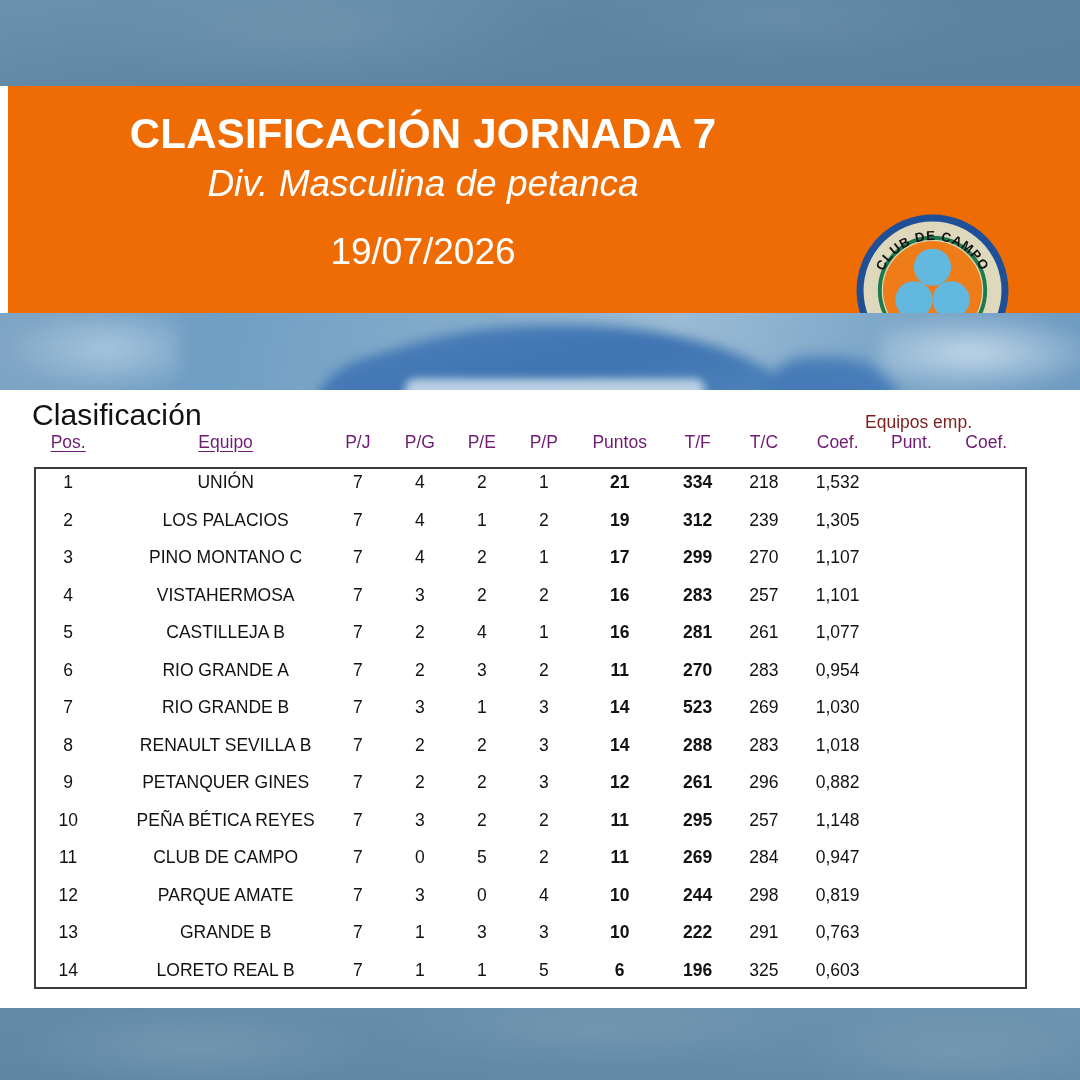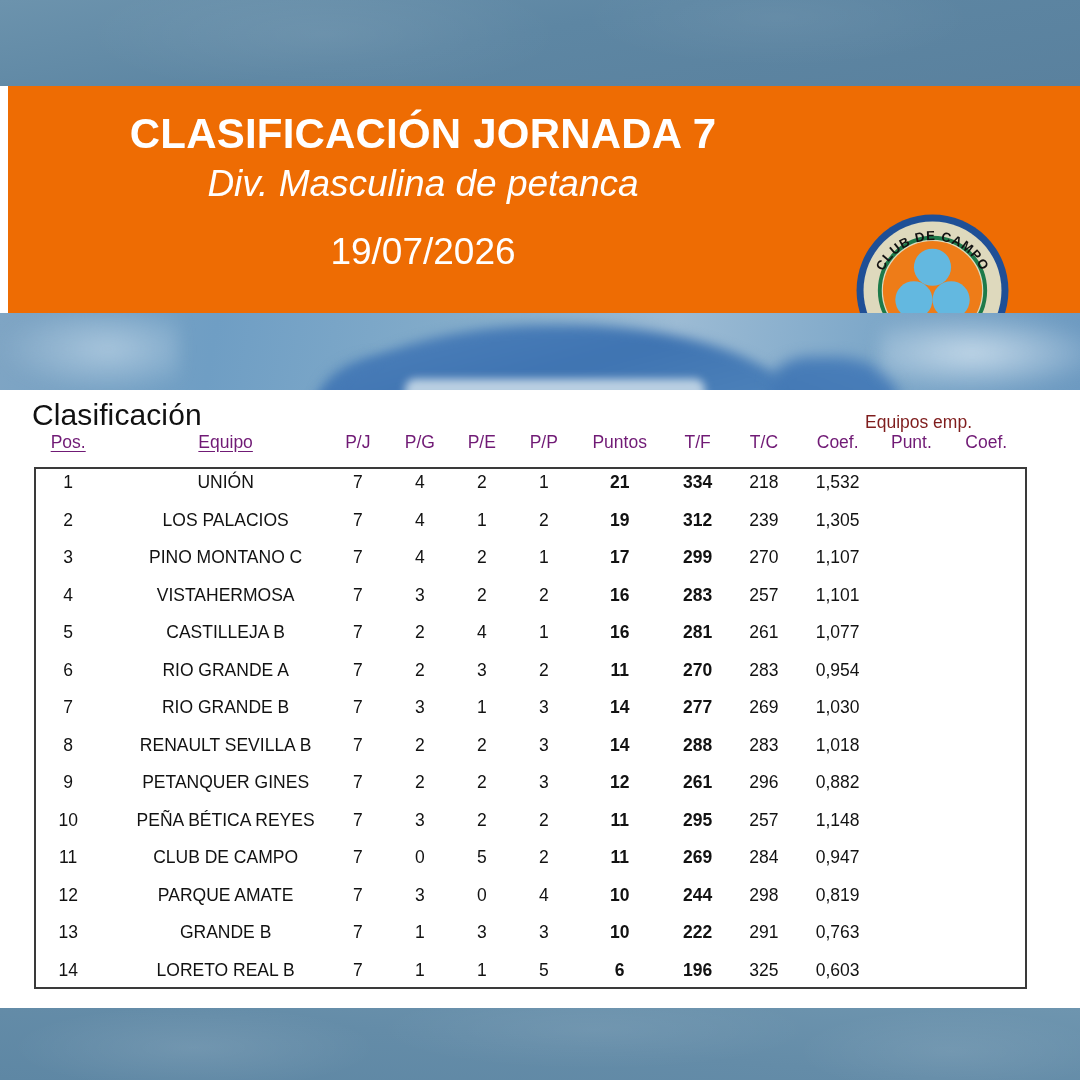--- a/index.html
+++ b/index.html
@@ -385,21 +385,21 @@
               <td class="c-empcf"></td>
             </tr>
             <tr>
               <td class="c-pos">7</td>
               <td class="c-equipo">RIO GRANDE B</td>
               <td class="c-num">7</td>
               <td class="c-num">3</td>
               <td class="c-num">1</td>
               <td class="c-num">3</td>
               <td class="c-puntos">14</td>
-              <td class="c-tf">277</td>
+              <td class="c-tf">523</td>
               <td class="c-tc">269</td>
               <td class="c-coef">1,030</td>
               <td class="c-emppt"></td>
               <td class="c-empcf"></td>
             </tr>
             <tr>
               <td class="c-pos">8</td>
               <td class="c-equipo">RENAULT SEVILLA B</td>
               <td class="c-num">7</td>
               <td class="c-num">2</td>

